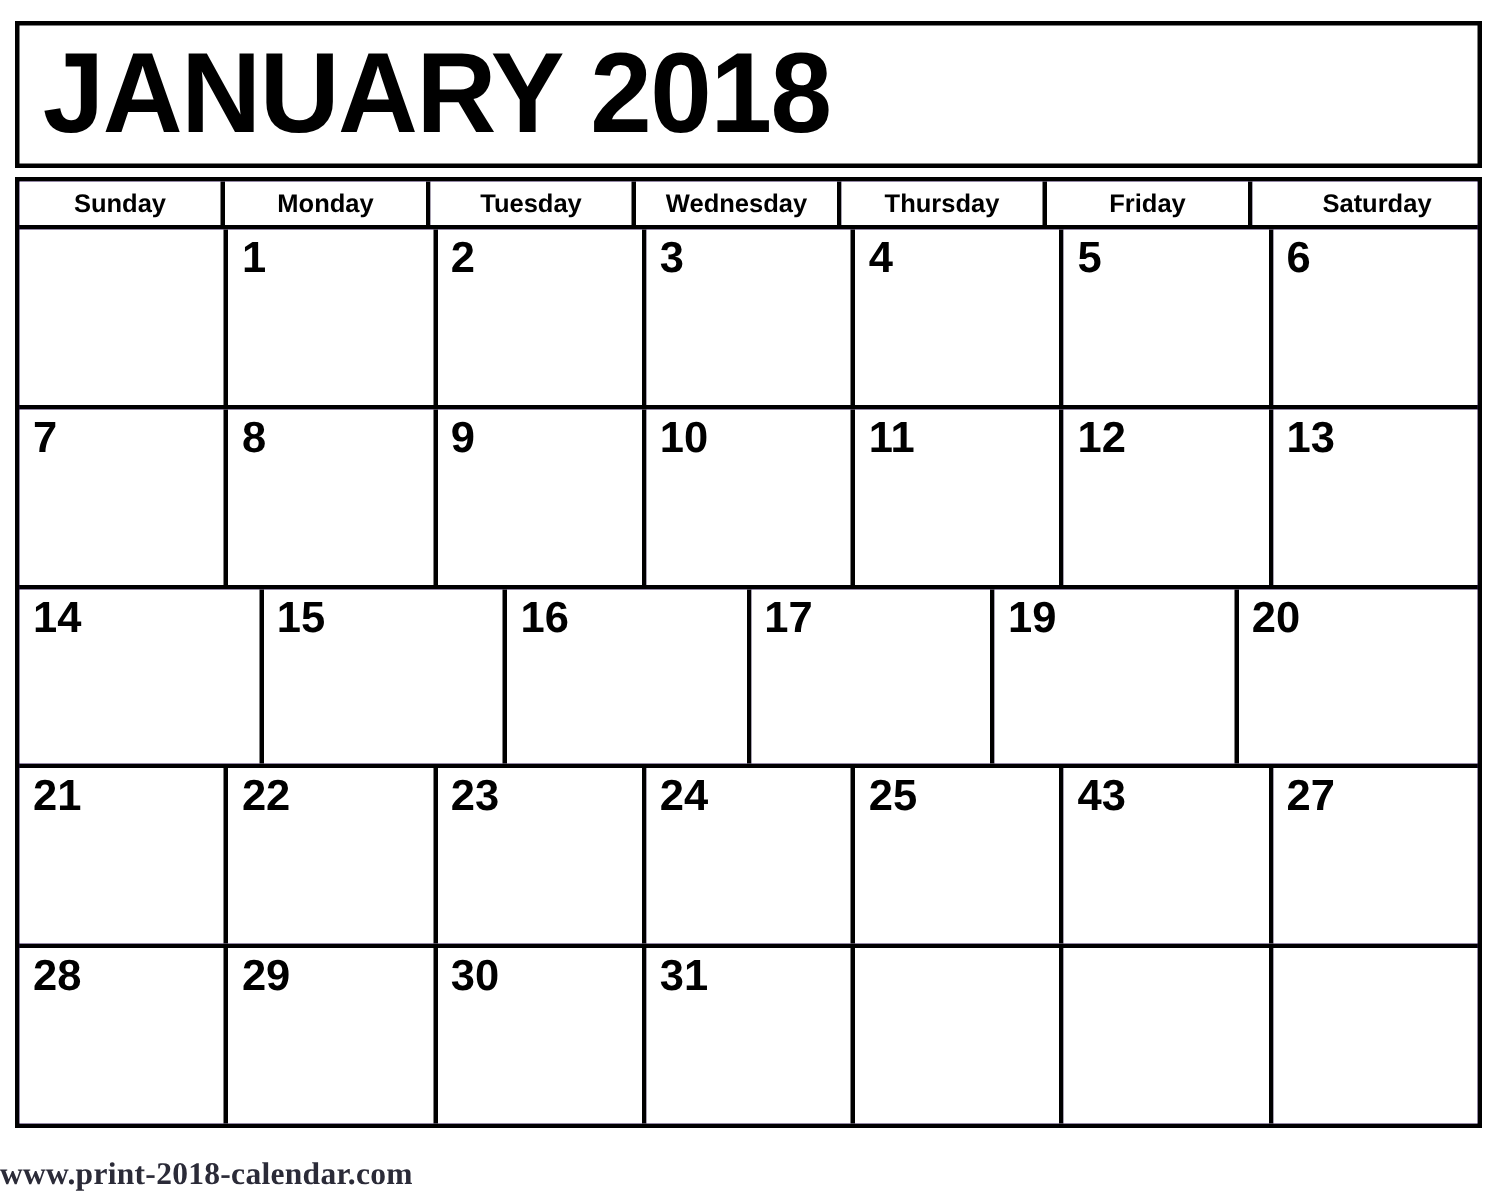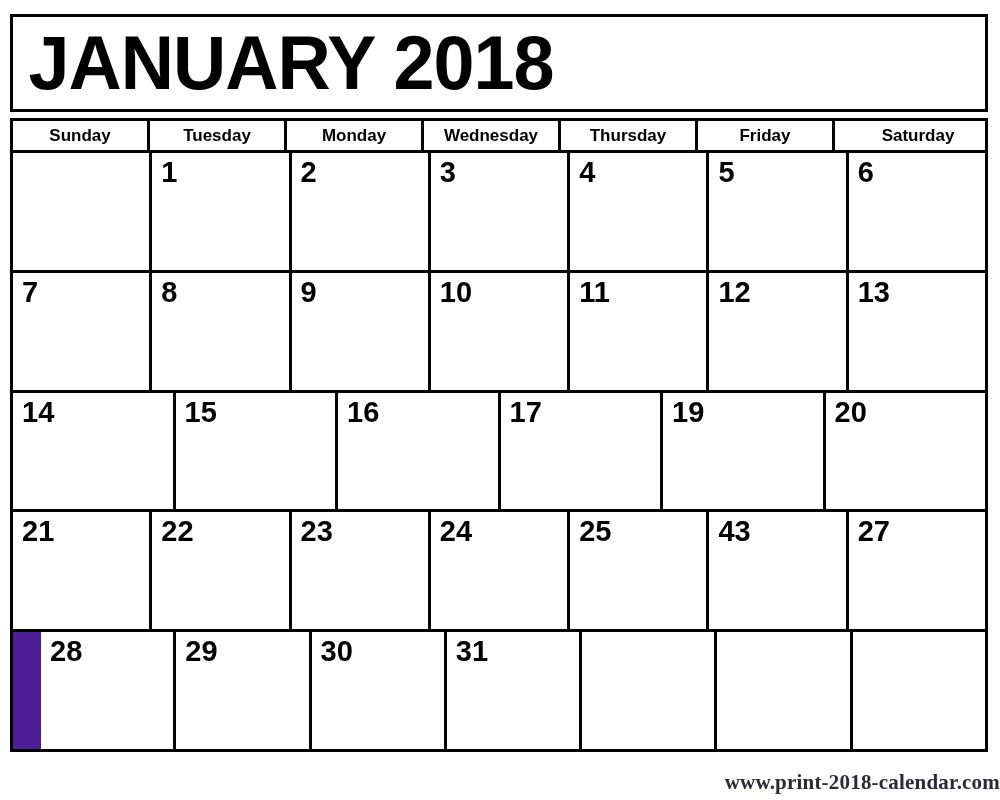--- a/index.html
+++ b/index.html
@@ -97,21 +97,20 @@
     flex-direction: column;
   }
   .week-row {
     display: flex;
     flex: 1 1 0;
     border-bottom: 3px solid #000000;
     box-sizing: border-box;
   }
   .week-row:last-child {
     border-bottom: none;
-    padding-left: 28px;
   }
   .day-cell {
     flex: 1 1 0;
     box-sizing: border-box;
     border-right: 3px solid #000000;
     background: #ffffff;
     position: relative;
   }
   .day-cell:last-child {
     border-right: none;
@@ -129,21 +128,21 @@
   .day-number:empty {
     display: none;
   }
 
   
   .footer {
     position: absolute;
     left: 0;
     top: 770px;
     width: 1000px;
-    text-align: right;
+    text-align: left;
   }
   .footer-text {
     font-family: "Liberation Serif", serif;
     font-weight: bold;
     font-size: 21px;
     line-height: 24px;
     color: #2b2b38;
     letter-spacing: 0.2px;
   }
 </style>
@@ -156,24 +155,24 @@
     <div class="title-text">JANUARY 2018</div>
   </div>
 
   <div class="calendar">
 
     <div class="weekday-row">
       <div class="weekday-cell">
         <span class="weekday-label">Sunday</span>
       </div>
       <div class="weekday-cell">
+        <span class="weekday-label">Monday</span>
+      </div>
+      <div class="weekday-cell">
         <span class="weekday-label">Tuesday</span>
-      </div>
-      <div class="weekday-cell">
-        <span class="weekday-label">Monday</span>
       </div>
       <div class="weekday-cell">
         <span class="weekday-label">Wednesday</span>
       </div>
       <div class="weekday-cell">
         <span class="weekday-label">Thursday</span>
       </div>
       <div class="weekday-cell">
         <span class="weekday-label">Friday</span>
       </div>

